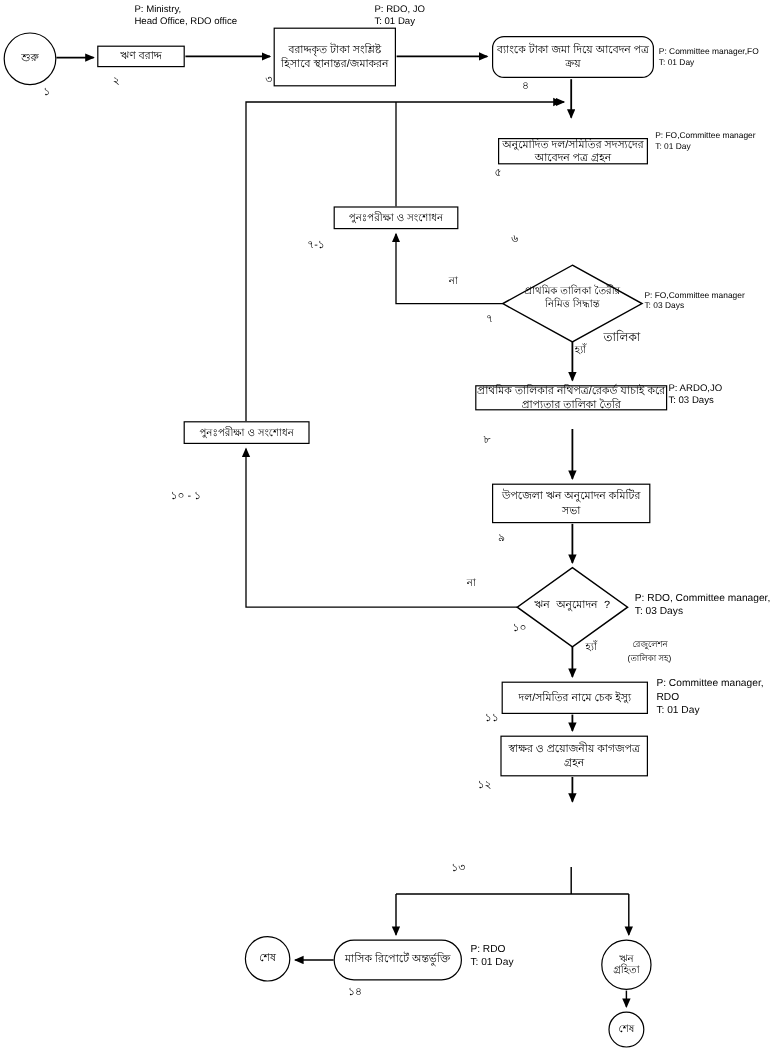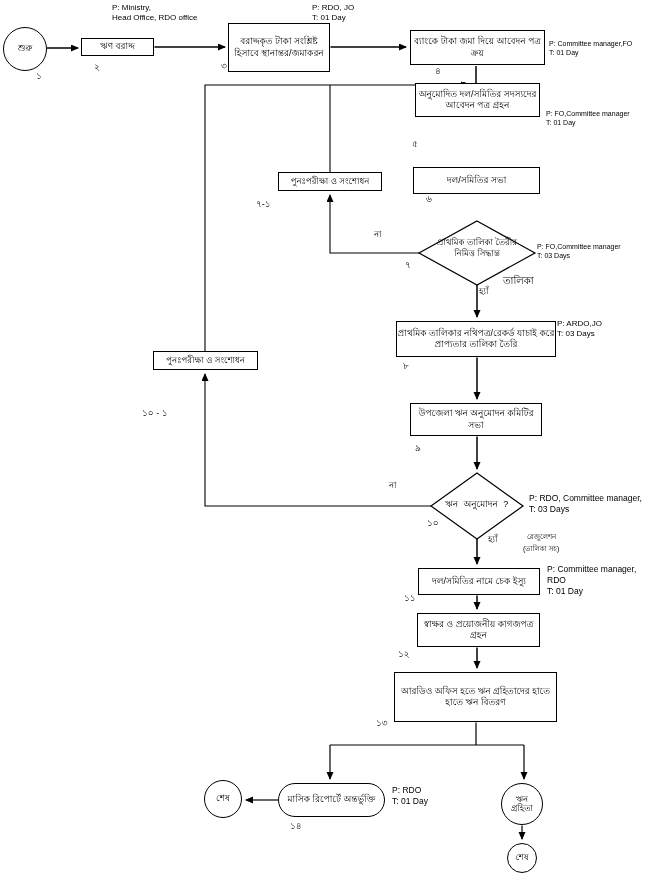--- a/index.html
+++ b/index.html
@@ -72,54 +72,47 @@
     <span>শেষ</span>
   </div>
 
   <div class="node" style="left:81px;top:38px;width:73px;height:18px;">
     <span>ঋণ বরাদ্দ</span>
   </div>
   <div class="node" style="left:228px;top:23px;width:102px;height:49px;">
     <span>বরাদ্দকৃত টাকা সংশ্লিষ্ট</span>
     <span>হিসাবে স্থানান্তর/জমাকরন</span>
   </div>
-  <div class="node" style="left:410px;top:30px;width:135px;height:35px;">
+  <div class="node" style="left:410px;top:30px;width:135px;height:35px;border-radius:10px;">
     <span>ব্যাংকে টাকা জমা দিয়ে আবেদন পত্র</span>
     <span>ক্রয়</span>
   </div>
-  <div class="node" style="left:415px;top:83px;width:125px;height:34px;">
+  <div class="node" style="left:415px;top:115px;width:125px;height:22px;">
     <span>অনুমোদিত দল/সমিতির সদস্যদের</span>
     <span>আবেদন পত্র গ্রহন</span>
-  </div>
-  <div class="node" style="left:413px;top:167px;width:127px;height:27px;">
-    <span>দল/সমিতির সভা</span>
   </div>
   <div class="node thin" style="left:278px;top:172px;width:104px;height:19px;font-size:8.5px;">
     <span>পুনঃপরীক্ষা ও সংশোধন</span>
   </div>
-  <div class="node" style="left:396px;top:321px;width:160px;height:36px;">
+  <div class="node" style="left:396px;top:321px;width:160px;height:21px;">
     <span>প্রাথমিক তালিকার নথিপত্র/রেকর্ড যাচাই করে</span>
     <span>প্রাপ্যতার তালিকা তৈরি</span>
   </div>
   <div class="node" style="left:410px;top:403px;width:132px;height:33px;">
     <span>উপজেলা ঋন অনুমোদন কমিটির সভা</span>
   </div>
   <div class="node thin" style="left:153px;top:351px;width:105px;height:19px;font-size:8.5px;">
     <span>পুনঃপরীক্ষা ও সংশোধন</span>
   </div>
   <div class="node" style="left:418px;top:568px;width:122px;height:27px;">
     <span>দল/সমিতির নামে চেক ইস্যু</span>
   </div>
   <div class="node" style="left:417px;top:613px;width:123px;height:34px;">
     <span>স্বাক্ষর ও প্রয়োজনীয় কাগজপত্র</span>
     <span>গ্রহন</span>
-  </div>
-  <div class="node" style="left:394px;top:672px;width:163px;height:50px;">
-    <span>আরডিও অফিস হতে ঋন  গ্রহিতাদের হাতে</span>
-    <span>হাতে ঋন  বিতরণ</span>
   </div>
   <div class="node" style="left:278px;top:783px;width:107px;height:34px;border-radius:17px;">
     <span>মাসিক রিপোর্টে অন্তর্ভুক্তি</span>
   </div>
 
   <div class="dtext" style="left:417px;top:237px;width:120px;">
     <span>প্রাথমিক তালিকা তৈরীর</span>
     <span>নিমিত্ত সিদ্ধান্ত</span>
   </div>
   <div class="dtext" style="left:432px;top:500px;width:90px;font-size:9px;font-family:Liberation Mono, monospace;">

